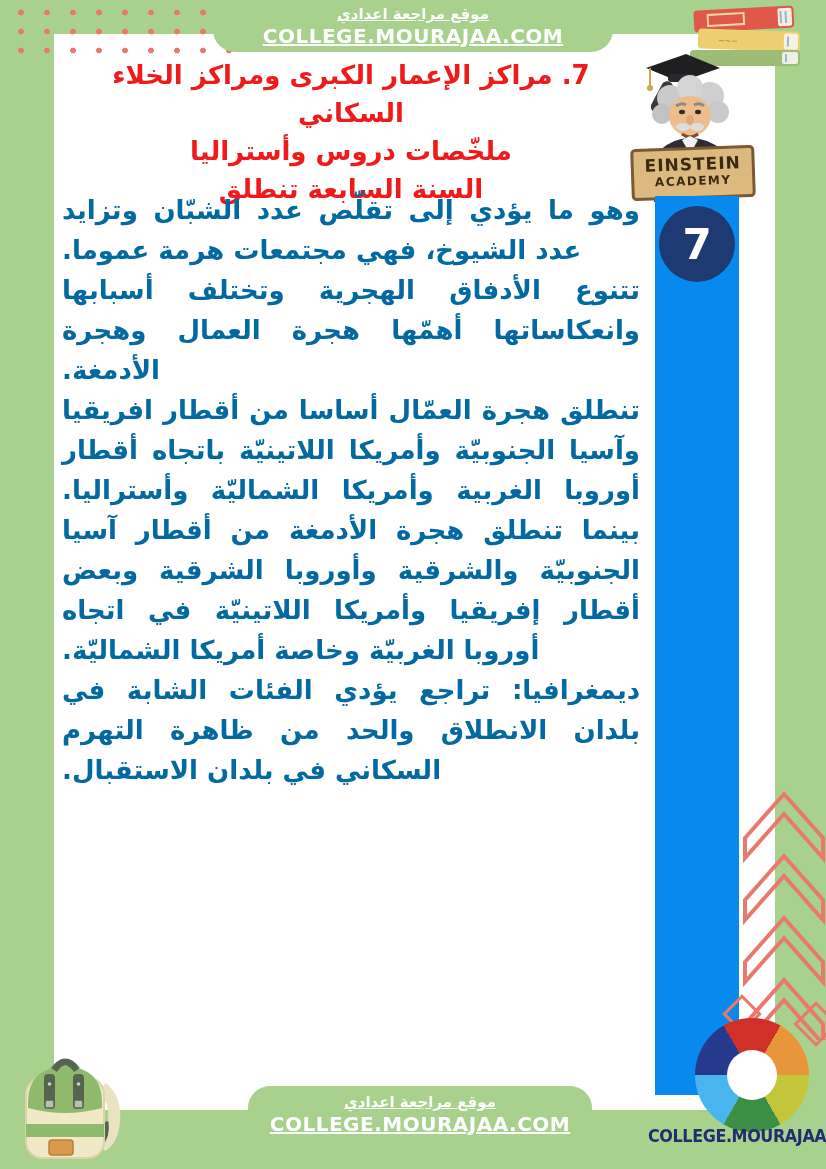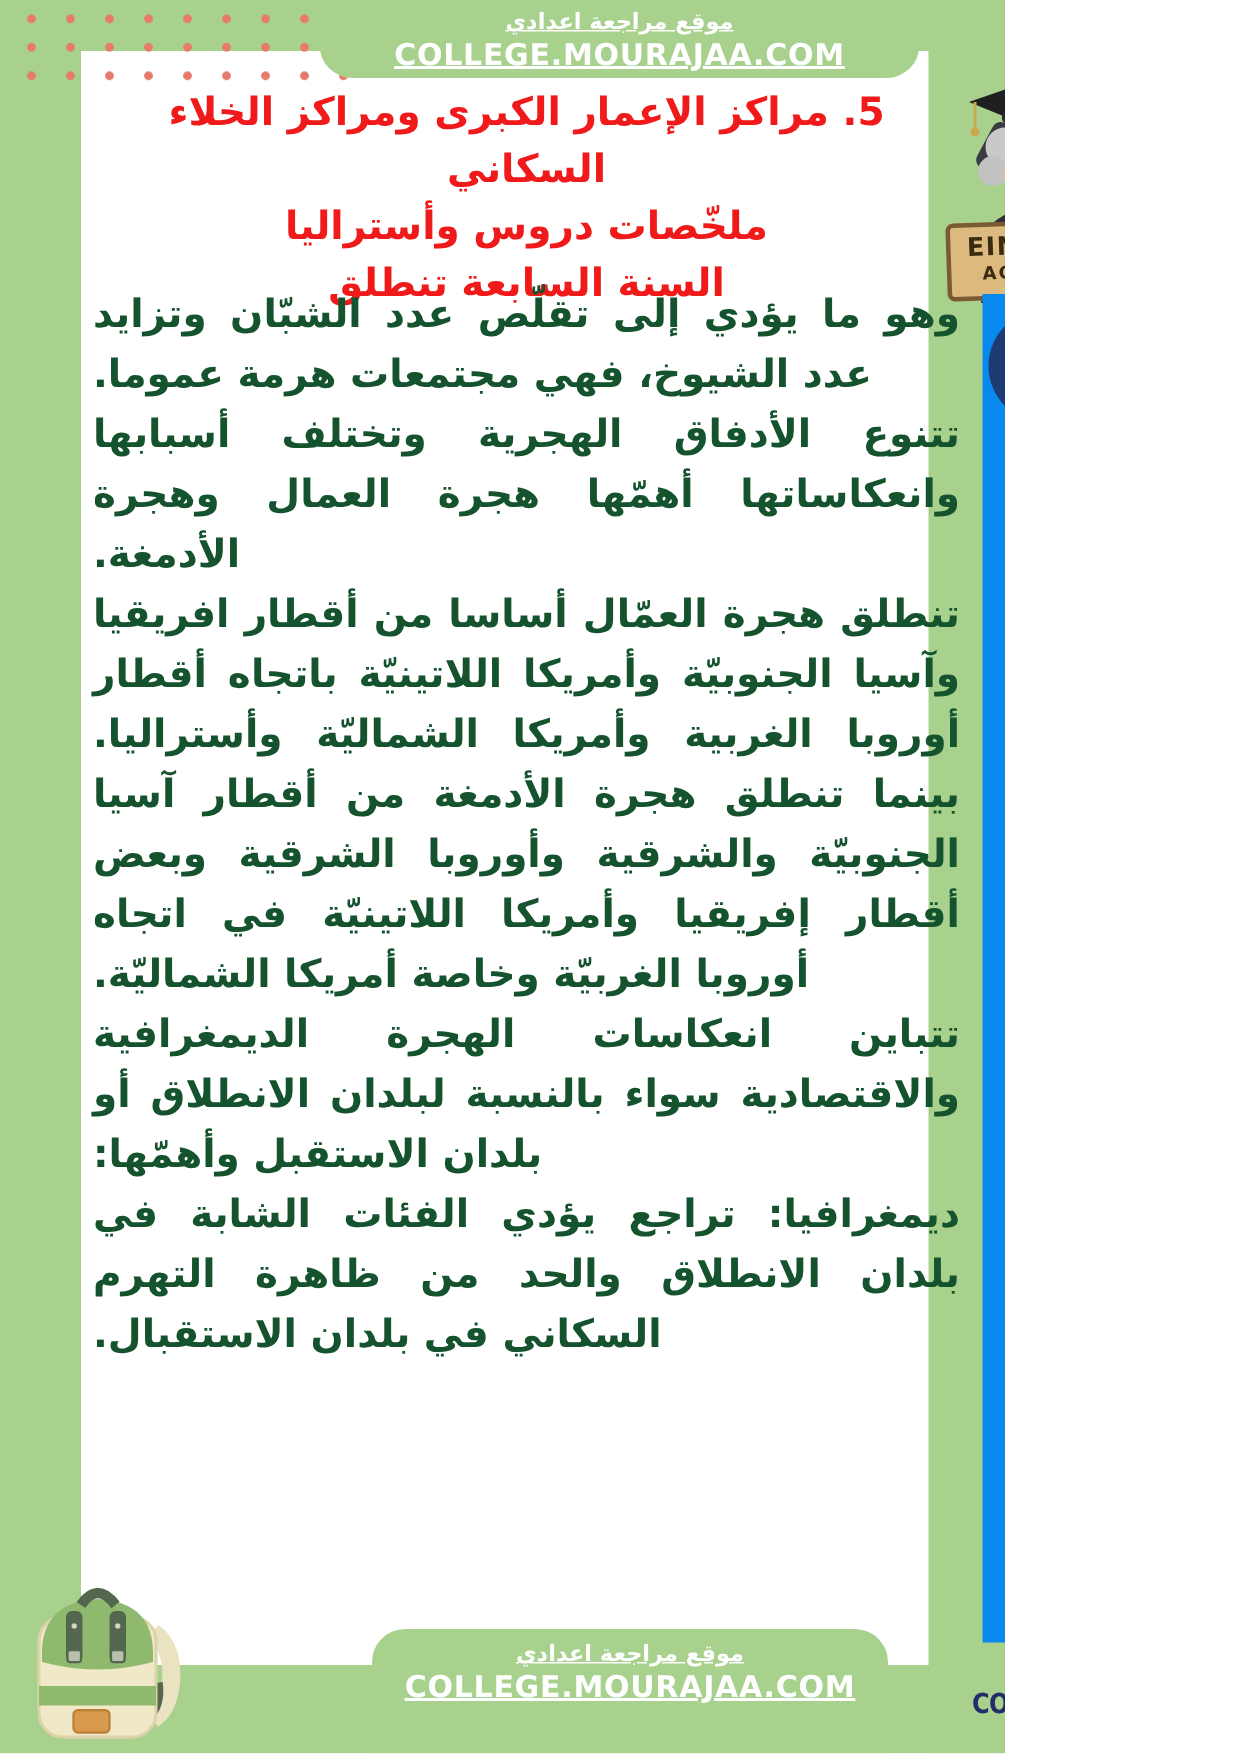--- a/index.html
+++ b/index.html
@@ -1,36 +1,36 @@
 <!DOCTYPE html>
 <html lang="ar"><head>
 <meta charset="utf-8">
 <style>
   html,body{margin:0;padding:0;background:#ffffff;}
   .page{
-    position:relative;width:670px;height:1169px;overflow:hidden;background:#ffffff;
+    position:relative;width:826px;height:1169px;overflow:hidden;background:#ffffff;
     font-family:"DejaVu Sans",sans-serif;
   }
   
   .strip-left{position:absolute;left:0;top:0;bottom:0;width:54px;background:#a8d18d;}
   .strip-right{position:absolute;right:0;top:0;bottom:0;width:51px;background:#a8d18d;}
   .band-top{position:absolute;left:0;top:0;right:0;height:34px;background:#a8d18d;}
   .band-bottom{position:absolute;left:0;bottom:0;right:0;height:59px;background:#a8d18d;}
   .header-pill{position:absolute;left:213px;top:0;width:400px;height:52px;background:#a8d18d;border-radius:0 0 22px 22px;text-align:center;color:#fff;}
   .footer-pill{position:absolute;left:248px;top:1086px;width:344px;height:83px;background:#a8d18d;border-radius:22px 22px 0 0;text-align:center;color:#fff;}
   .site-line1{display:block;margin-top:5px;font-size:15px;font-weight:700;text-decoration:underline;direction:rtl;}
   .site-line2{display:block;margin-top:1px;font-size:20px;font-weight:700;text-decoration:underline;letter-spacing:.5px;}
   .footer-pill .site-line1{margin-top:7px;}
   
   .dots{position:absolute;left:2px;top:1px;width:238px;height:56px;
     background-image:radial-gradient(circle,#e8796d 2.6px,rgba(0,0,0,0) 3.2px);
     background-size:26px 19px;background-position:6px 2px;}
   
   .title{position:absolute;left:62px;top:56px;width:578px;direction:rtl;text-align:center;color:#f01a1a;font-weight:700;font-size:26px;line-height:38px;}
-  .body-text{position:absolute;left:62px;top:190px;width:578px;direction:rtl;color:#14532d;font-weight:700;font-size:26px;line-height:40px;text-align:justify;text-align-last:left;}
+  .body-text{position:absolute;left:62px;top:190px;width:578px;direction:rtl;color:#0369a1;font-weight:700;font-size:26px;line-height:40px;text-align:justify;text-align-last:left;}
   .body-text p{margin:0;}
   
   .page-bar{position:absolute;left:655px;top:196px;width:84px;height:899px;background:#0789ee;}
   .page-badge{position:absolute;left:659px;top:206px;width:76px;height:76px;border-radius:50%;background:#1d3b72;color:#fff;
     display:flex;align-items:center;justify-content:center;font-size:42px;font-weight:700;}
   
   .einstein{position:absolute;left:628px;top:46px;width:138px;height:156px;}
   .sign{position:absolute;left:631px;top:147px;width:124px;height:52px;background:#dcb97f;border:3px solid #7a5a33;border-radius:5px;
     transform:rotate(-2deg);text-align:center;color:#3a2a10;box-sizing:border-box;}
   .sign .l1{display:block;font-size:17px;font-weight:900;letter-spacing:1px;margin-top:4px;}
@@ -112,30 +112,29 @@
     <span class="l1">EINSTEIN</span>
     <span class="l2">ACADEMY</span>
   </div>
 
   <div class="page-bar"></div>
   <div class="page-badge">
     <span>7</span>
   </div>
 
   <div class="title">
-    <div>5. مراكز الإعمار الكبرى ومراكز الخلاء السكاني</div>
+    <div>7. مراكز الإعمار الكبرى ومراكز الخلاء السكاني</div>
     <div>ملخّصات دروس وأستراليا</div>
     <div>السنة السابعة تنطلق</div>
   </div>
 
   <div class="body-text">
     <p>وهو ما يؤدي إلى تقلّص عدد الشبّان وتزايد عدد الشيوخ، فهي مجتمعات هرمة عموما.</p>
     <p>تتنوع الأدفاق الهجرية وتختلف أسبابها وانعكاساتها أهمّها هجرة العمال وهجرة الأدمغة.</p>
     <p>تنطلق هجرة العمّال أساسا من أقطار افريقيا وآسيا الجنوبيّة وأمريكا اللاتينيّة باتجاه أقطار أوروبا الغربية وأمريكا الشماليّة وأستراليا. بينما تنطلق هجرة الأدمغة من أقطار آسيا الجنوبيّة والشرقية وأوروبا الشرقية وبعض أقطار إفريقيا وأمريكا اللاتينيّة في اتجاه أوروبا الغربيّة وخاصة أمريكا الشماليّة.</p>
-    <p>تتباين انعكاسات الهجرة الديمغرافية والاقتصادية سواء بالنسبة لبلدان الانطلاق أو بلدان الاستقبل وأهمّها:</p>
     <p>ديمغرافيا: تراجع يؤدي الفئات الشابة في بلدان الانطلاق والحد من ظاهرة التهرم السكاني في بلدان الاستقبال.</p>
   </div>
 
   <svg class="chevrons" viewBox="0 0 83 254">
     <g stroke="#e8796d" stroke-width="4" fill="none">
       <polygon points="2,52 41,8 80,52 80,72 41,28 2,72"></polygon>
       <polygon points="2,114 41,70 80,114 80,134 41,90 2,134"></polygon>
       <polygon points="2,176 41,132 80,176 80,196 41,152 2,196"></polygon>
       <polygon points="2,238 41,194 80,238 80,258 41,214 2,258"></polygon>
     </g>

